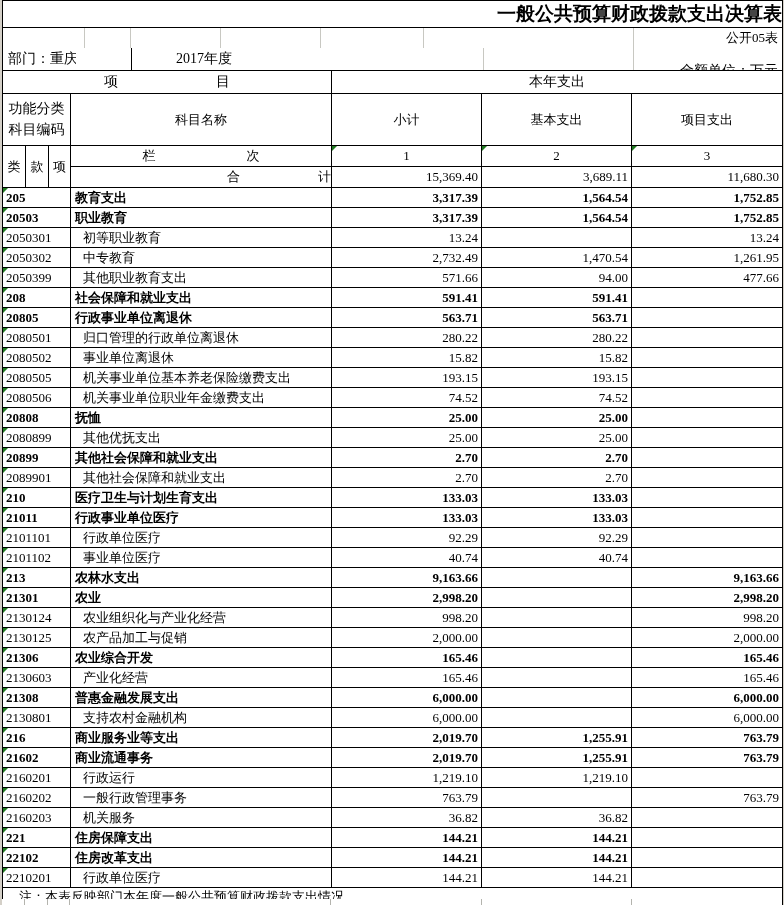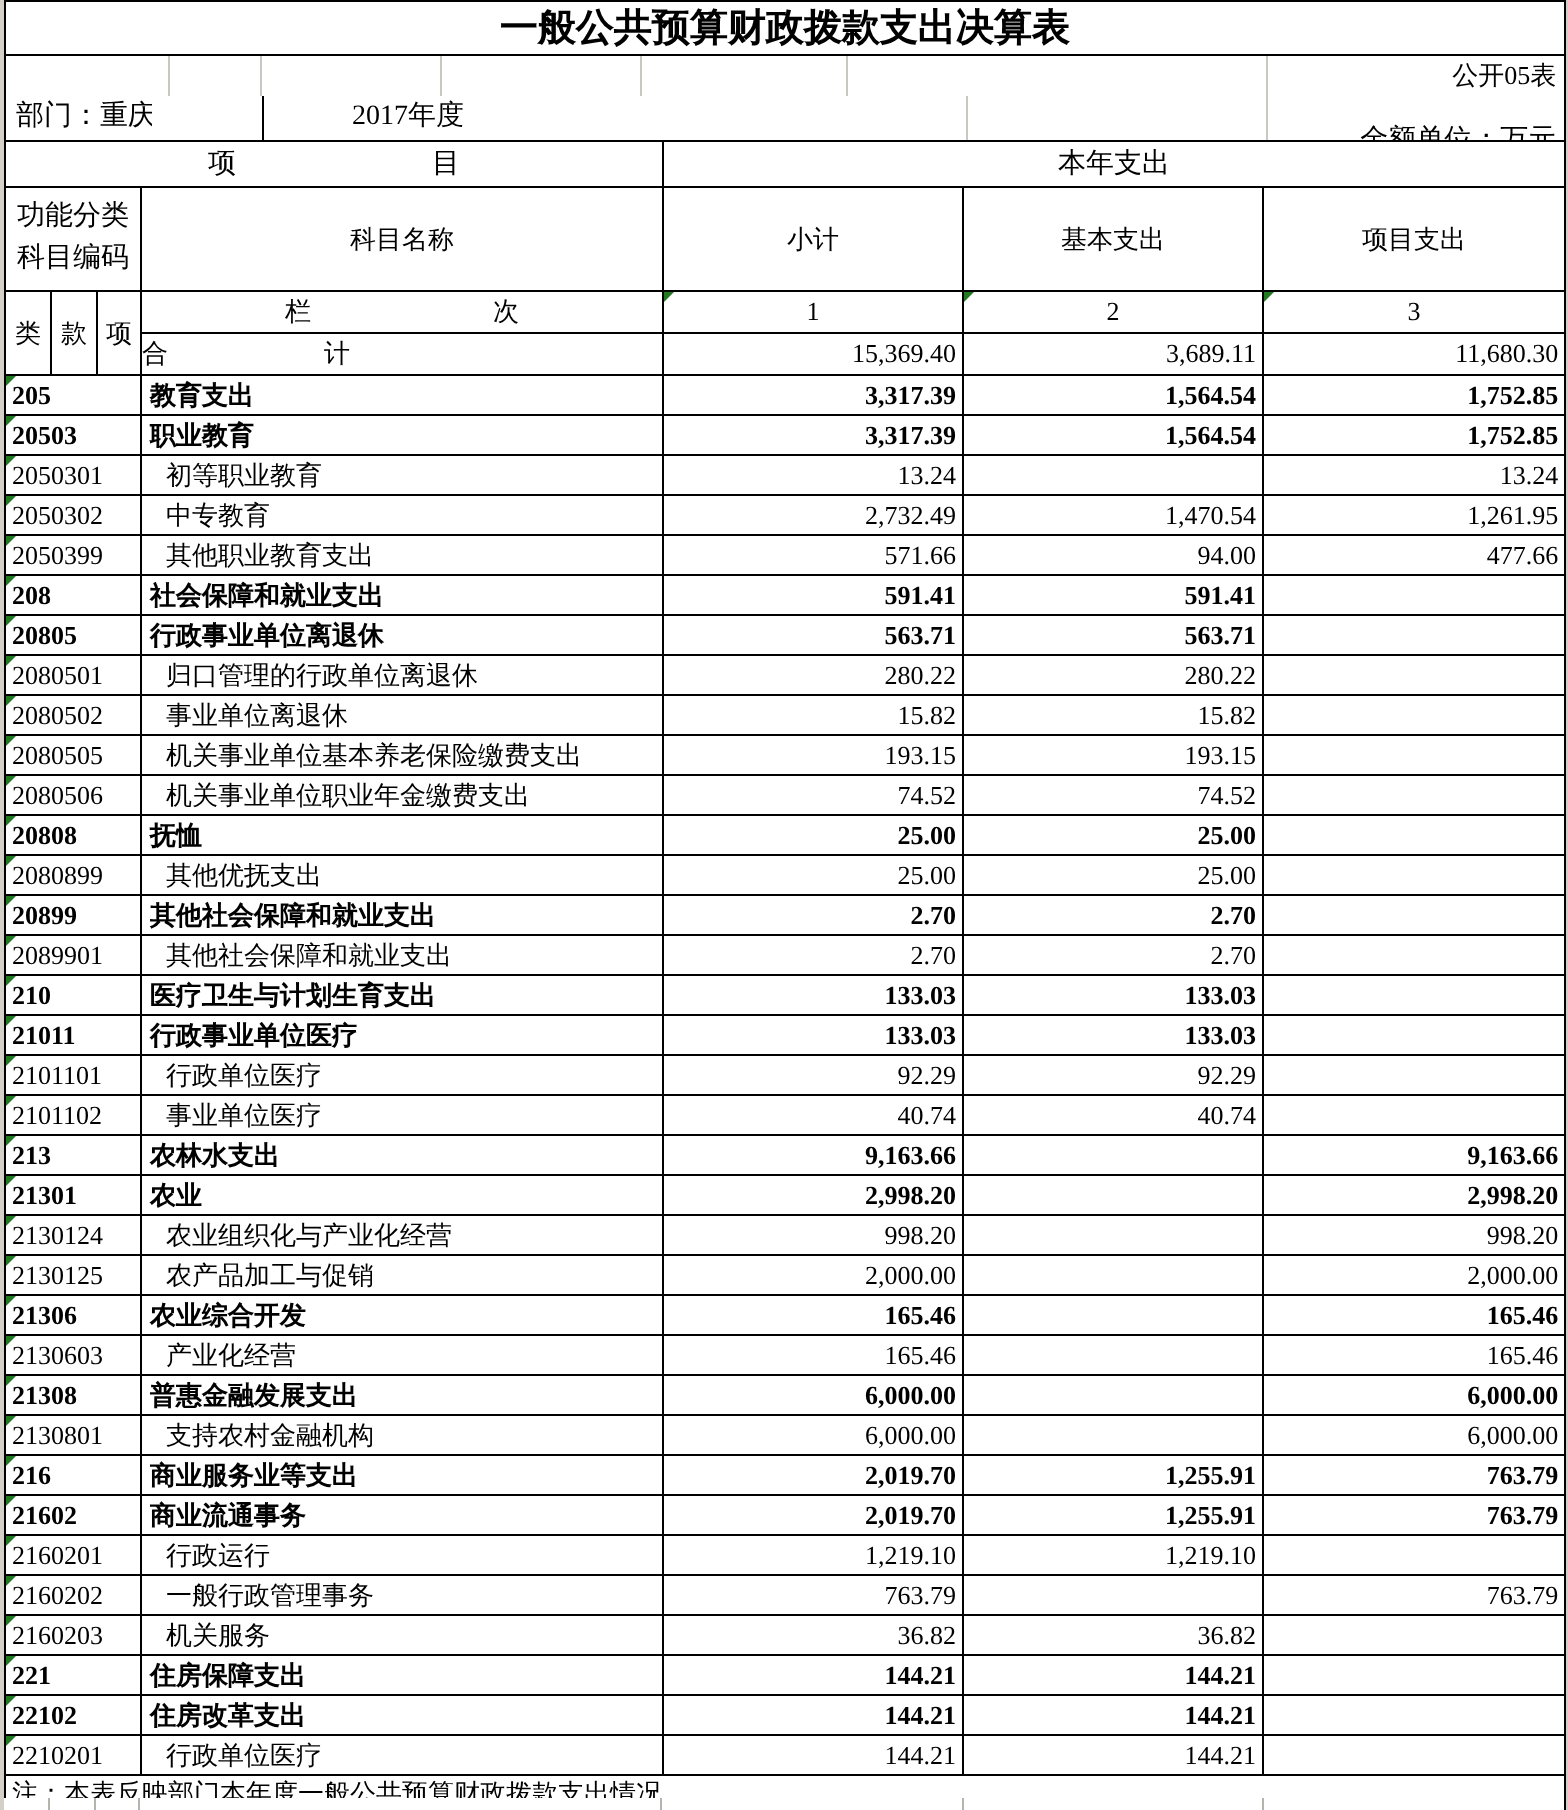--- a/index.html
+++ b/index.html
@@ -2,50 +2,50 @@
 <html><head>
 <meta charset="utf-8">
 <style>
   html,body{margin:0;padding:0}
   #screen{position:relative;width:784px;height:905px;background:#d4d0c8;overflow:hidden;
           font-family:"Liberation Serif","DejaVu Serif",serif;color:#000}
   #sheet{position:absolute;left:2px;top:0}
   table{border-collapse:collapse;table-layout:fixed;width:780px;background:#fff}
   td{padding:0;overflow:hidden;white-space:nowrap;vertical-align:middle}
   
-  tr.title-row td{border:1px solid #000;height:23px;text-align:center;font-weight:bold;font-size:19px}
+  tr.title-row td{border:1px solid #000;height:23px;text-align:right;font-weight:bold;font-size:19px}
   
   tr.meta1-row td{border-left:1px solid #000;border-right:1px solid #000;height:20px;position:relative;
                   text-align:right;font-size:13px;padding-right:4px}
   tr.meta2-row td{border-left:1px solid #000;border-right:1px solid #000;border-bottom:1px solid #000;
                   height:22px;position:relative;font-size:14px}
   .vgrid{position:absolute;top:0;bottom:0;width:1px;background:#c8c8c2}
   .vblack{position:absolute;top:0;bottom:0;width:1px;background:#000}
   .dept{position:absolute;left:0;top:0;bottom:0;width:68px;overflow:hidden;white-space:nowrap;
         padding-left:5px;line-height:22px}
   .year{position:absolute;left:129px;top:0;bottom:0;width:144px;text-align:center;line-height:22px}
   .unit{position:absolute;right:0;top:12px;bottom:0;padding-right:4px;line-height:22px}
   
   tr.group-row td{border:1px solid #000;height:22px;text-align:center;font-size:14px}
   
   tr.hdr-row td{border:1px solid #000;height:51px;text-align:center;font-size:13px}
   .twoline{line-height:1.45;font-size:14px}
   
   tr.sub-row td{border:1px solid #000;height:20px;text-align:center;font-size:13px;position:relative}
   tr.total-row td{border:1px solid #000;height:20px;font-size:13px;position:relative}
-  tr.total-row .lbl{text-align:left}
+  tr.total-row .lbl{text-align:right}
   
   #rows-body td{border:1px solid #000;height:19px;font-size:13px;position:relative}
   .c-code{padding-left:3px}
   .c-name{padding-left:4px}
   tr.lvl3 .c-name{padding-left:12px}
   .c-num{text-align:right;padding-right:3px}
   tr.lvl1 td,tr.lvl2 td{font-weight:bold}
   
-  tr.note-row td{border:1px solid #000;height:17px;font-size:13px;padding-left:3px}
+  tr.note-row td{border:1px solid #000;height:17px;font-size:13px;padding-left:16px}
   
   .flag{position:absolute;top:0;left:0;width:0;height:0;
         border-top:5px solid #217a21;border-right:5px solid transparent}
   
   #strip{position:absolute;left:2px;top:899px;width:780px;height:6px;background:#fff}
   #strip .tick{position:absolute;top:0;height:6px;width:1px;background:#b4b4ae}
 </style>
 </head>
 <body>
 

